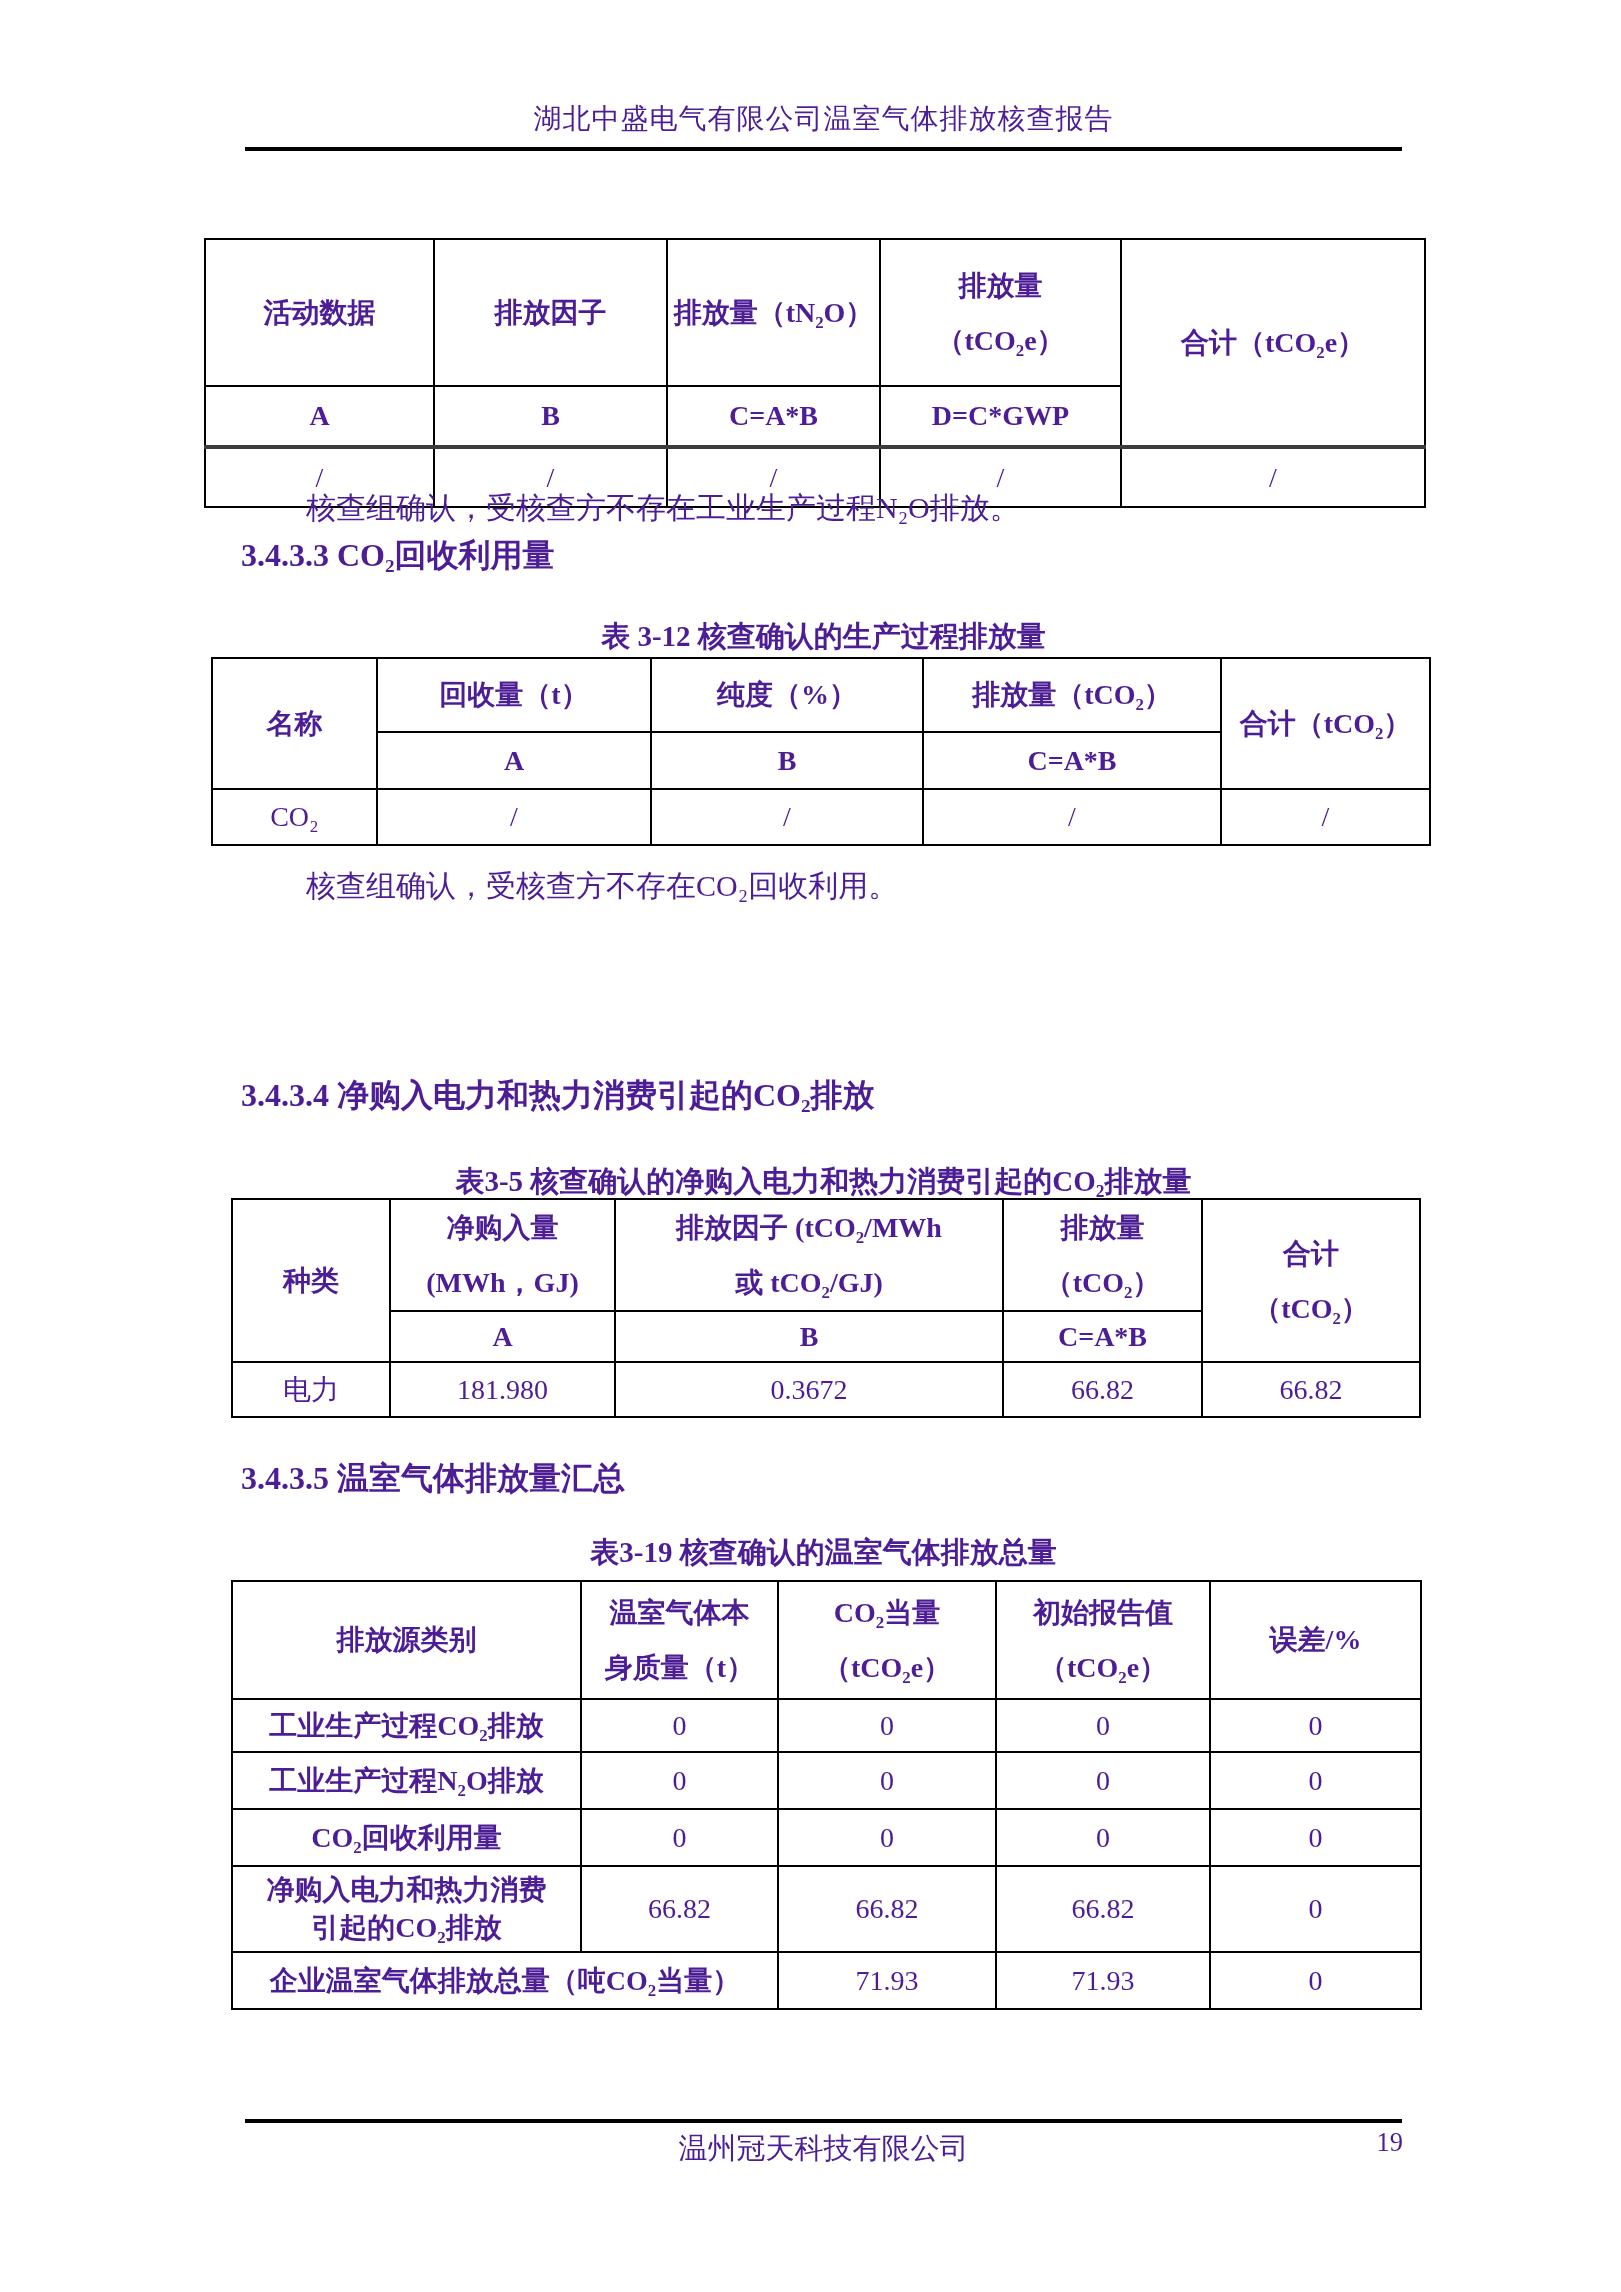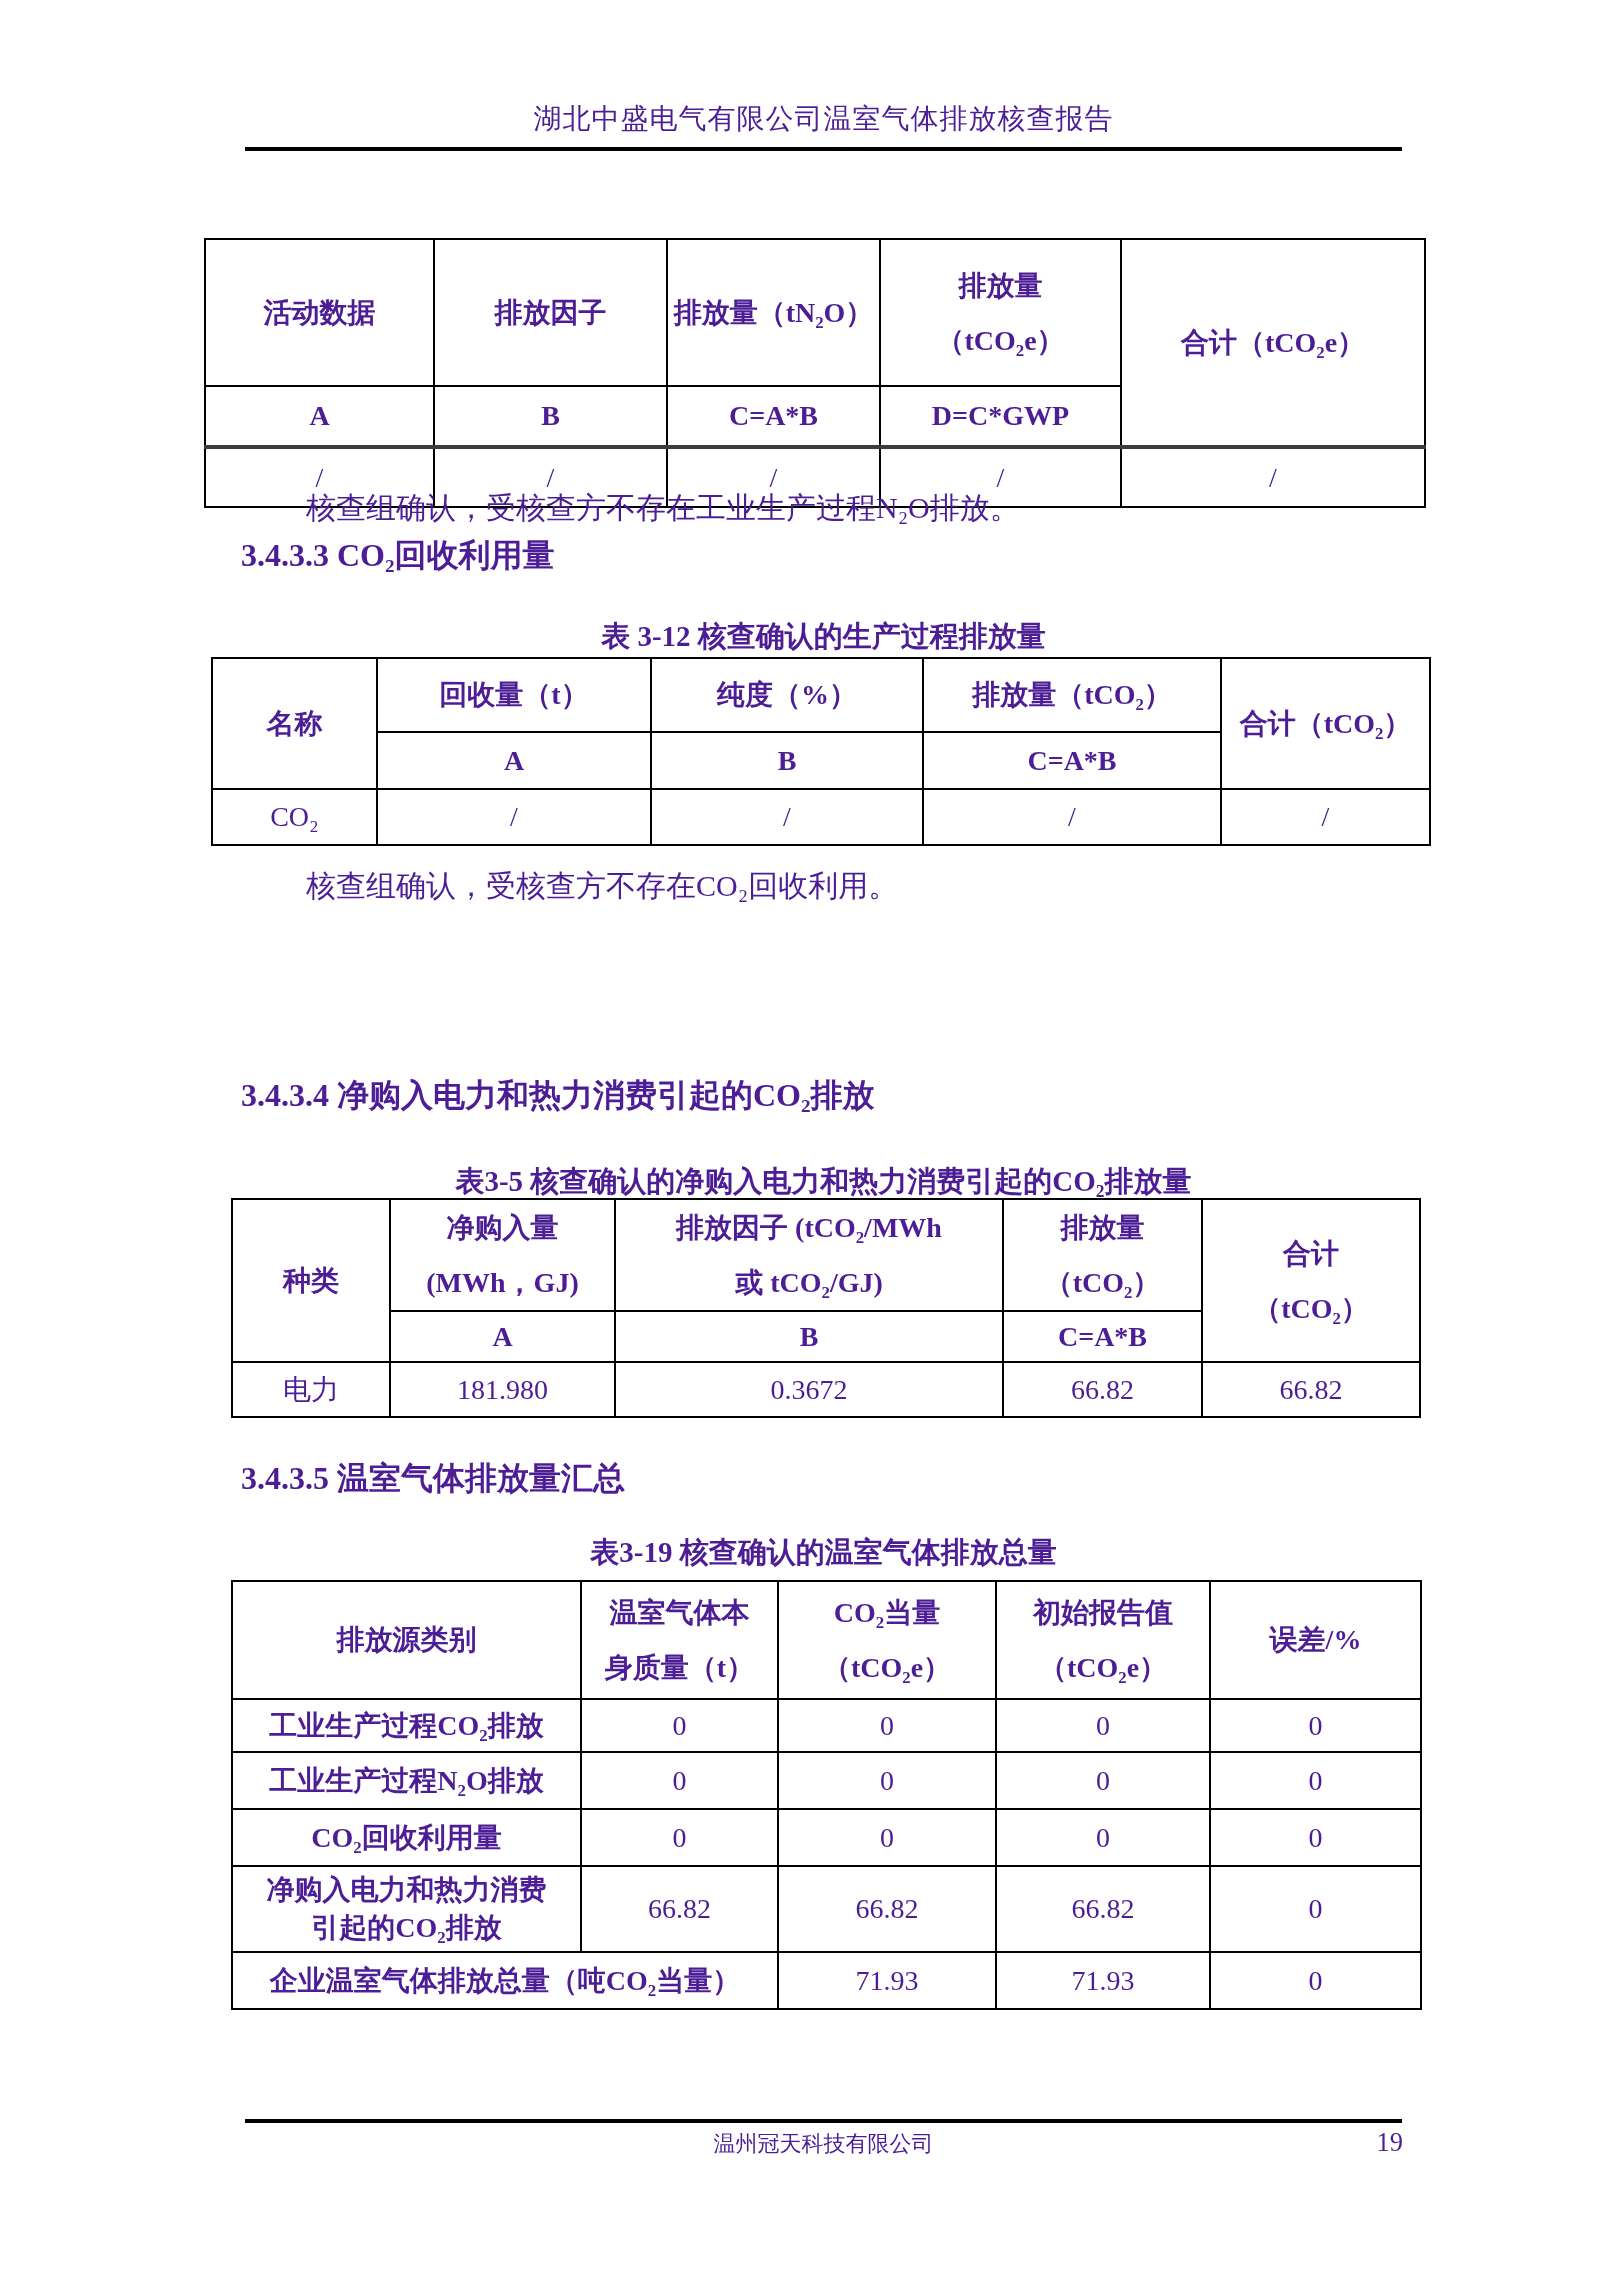--- a/index.html
+++ b/index.html
@@ -15,21 +15,21 @@
   .heading { font-size:32px; font-weight:bold; }
   .para { font-size:30px; }
   table.doc { position:absolute; border-collapse:collapse; table-layout:fixed; border:2.9px solid #000; }
   table.doc td {
     border:2px solid #000; text-align:center; vertical-align:middle;
     font-size:28px; padding:0 3.9px; overflow:hidden;
   }
   td.th { font-weight:bold; }
   td .l { display:block; line-height:55px; }
   tr.sep td { border-top:4.9px solid #3c3c3c; }
-  .footer-text { width:1157px; left:245px; top:2129px; text-align:center; font-size:22px; }
+  .footer-text { width:1157px; left:245px; top:2129px; text-align:center; font-size:29px; }
   .page-num { top:2127px; right:218px; font-size:26.5px; }
   .slash { font-size:29px; }
 </style>
 </head>
 <body>
 
 <div class="page">
 
   <div class="abs doc-title">湖北中盛电气有限公司温室气体排放核查报告</div>
   <div class="abs rule" style="left:245px; top:147px; width:1157px;"></div>

